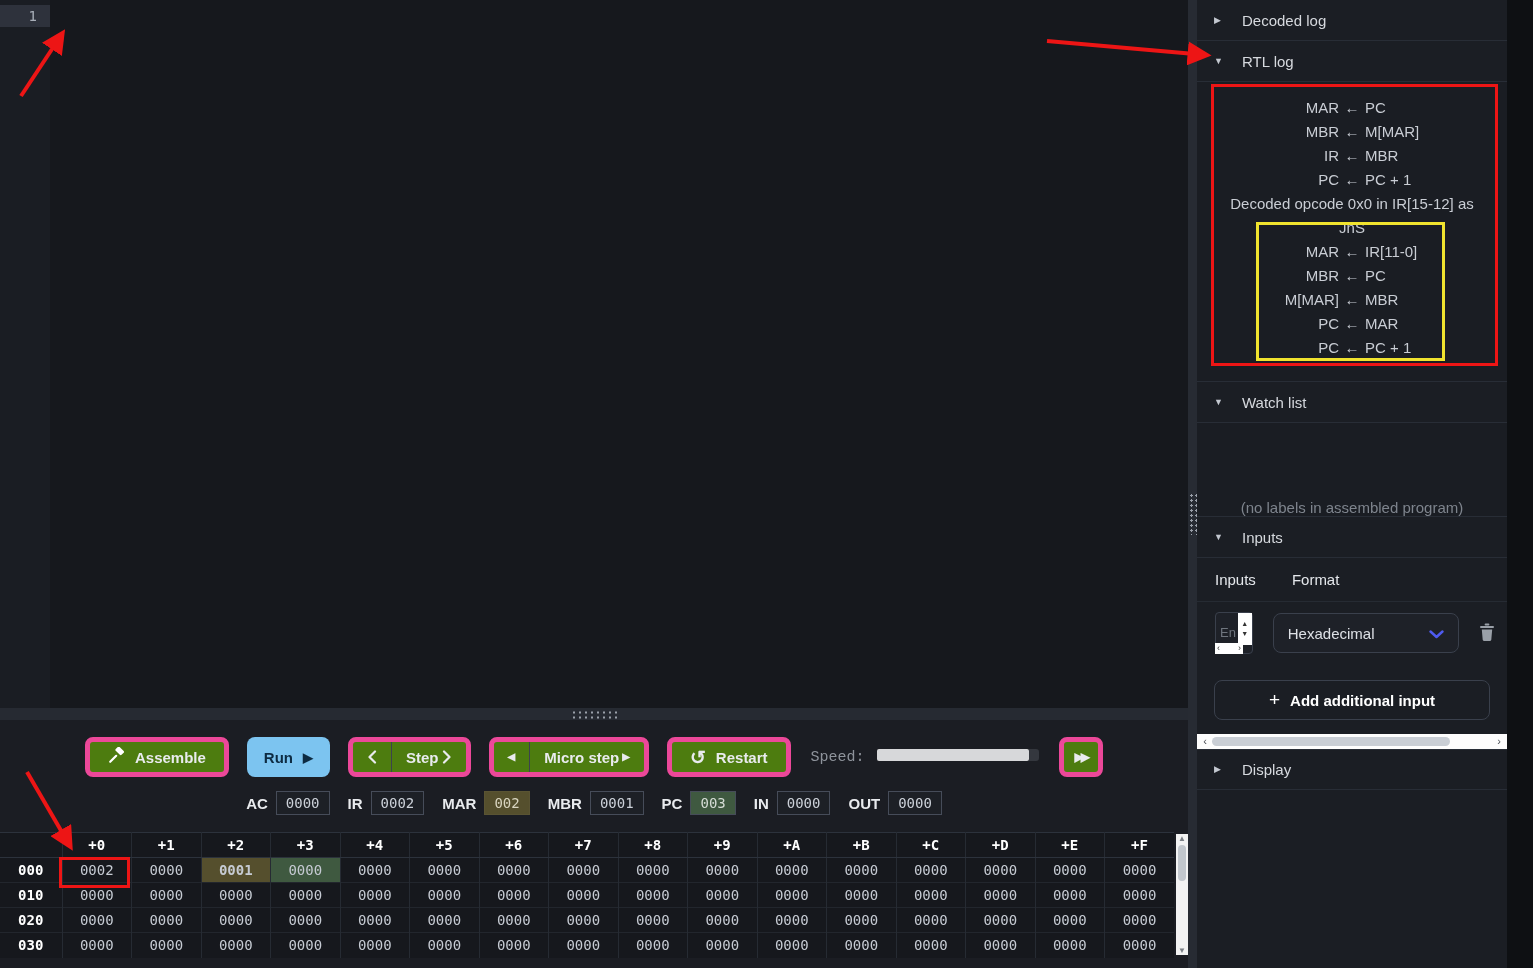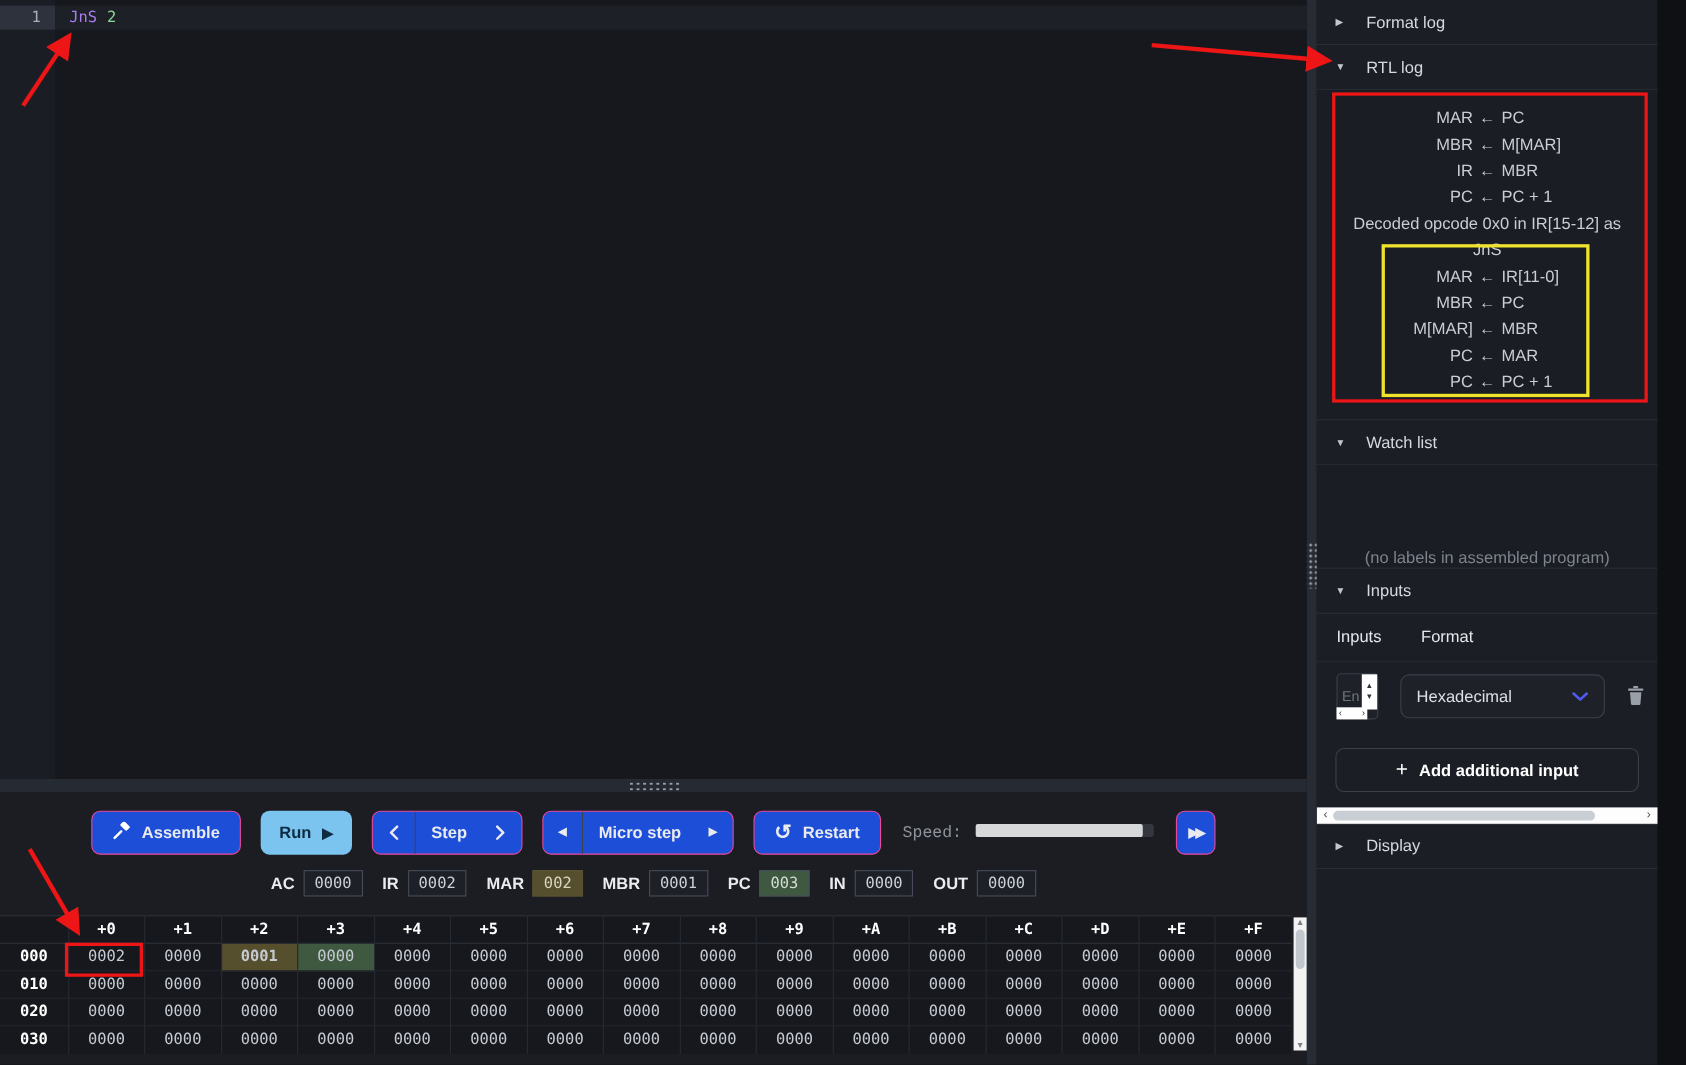--- a/index.html
+++ b/index.html
@@ -32,28 +32,28 @@
     position:absolute; left:571px; top:2px; width:48px; height:9px;
     background-image:radial-gradient(#9aa0aa 1.2px, transparent 1.4px);
     background-size:6px 5px;
   }
 
   .bottom-panel { flex:1; background:#1b1d23; position:relative; }
 
   
   .toolbar { display:flex; justify-content:center; align-items:center; gap:18px; padding-top:17px; }
   .btn {
-    height:40px; background:#1d4ed8; border:1px solid #ec4899; border-radius:8px;
+    height:40px; background:#4d7c0f; border:5px solid #ec4899; border-radius:8px;
     color:#e9ebee; font-weight:bold; font-size:15px;
     display:flex; align-items:center; padding:0 18px; gap:10px; cursor:pointer;
   }
   .btn-run { background:var(--run-button-bg,#7cc4f0); color:var(--run-button-text,#0d2b42); border:none; padding:0 17px; }
   .btn-run .play-glyph { font-size:13px; }
   .seg-btn { display:flex; align-items:stretch; padding:0; gap:0; }
-  .seg { display:flex; align-items:center; padding:0 14px; gap:25px; }
+  .seg { display:flex; align-items:center; padding:0 14px; gap:3px; }
   .seg-divider { width:1px; background:#3c424e; }
   .chev svg { display:block; }
   .mini-tri { font-size:10px; line-height:1; }
   .restart-glyph { font-size:19px; font-weight:bold; line-height:1; }
   .speed-wrap { display:flex; align-items:flex-start; gap:12px; margin-left:2px;font-family:Liberation Mono, monospace; }
   .speed-label { color:#8e939b; font-size:15px; }
   .speed-track { width:152px; height:12px; background:#d7d8da; border-radius:2px; position:relative; }
   .speed-track::after { content:""; position:absolute; right:-10px; top:0; width:10px; height:12px; background:#34373e; border-radius:0 3px 3px 0; }
   .btn-ff { padding:0 11px; margin-left:12px; }
   .ff-glyphs { font-size:12px; letter-spacing:-3px; }
@@ -151,21 +151,20 @@
 </head>
 <body>
 
 <div class="app">
 
   <div class="main">
 
     <div class="editor">
       <div class="gutter-col"></div>
       <div class="gutter-num">1</div>
-      <div class="code-line"><span class="tok-keyword">JnS</span><span class="tok-number">2</span></div>
     </div>
 
     <div class="h-divider">
       <div class="dots-h"></div>
     </div>
 
     <div class="bottom-panel">
 
       <div class="toolbar">
         <button class="btn">
@@ -390,21 +389,21 @@
   </div>
 
   <div class="v-divider">
     <div class="dots-v"></div>
   </div>
 
   <div class="sidebar">
 
     <div class="section-header">
       <span class="tri">▶</span>
-      <span>Format log</span>
+      <span>Decoded log</span>
     </div>
 
     <div class="section-header">
       <span class="tri">▼</span>
       <span>RTL log</span>
     </div>
 
     <div class="rtl-content">
       <div id="rtl-fetch">
           <div class="rtl-line">

